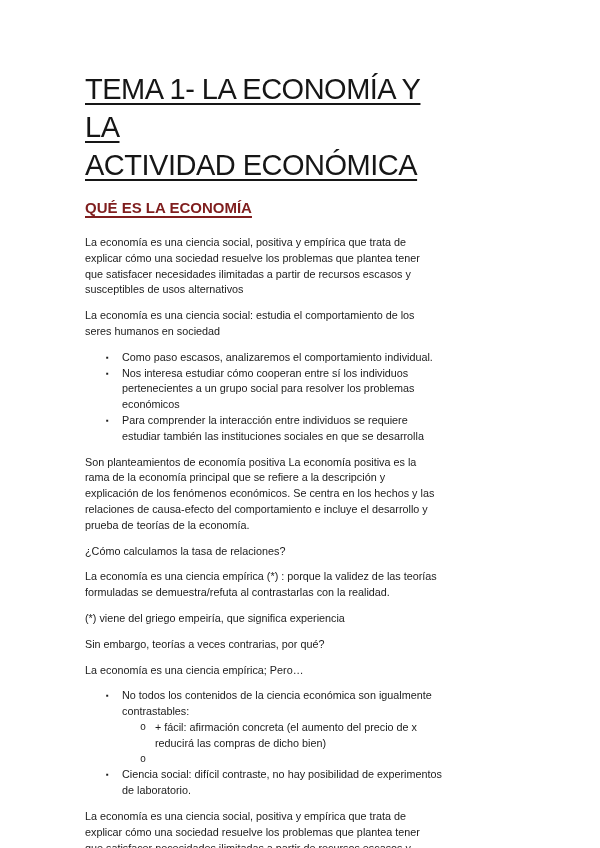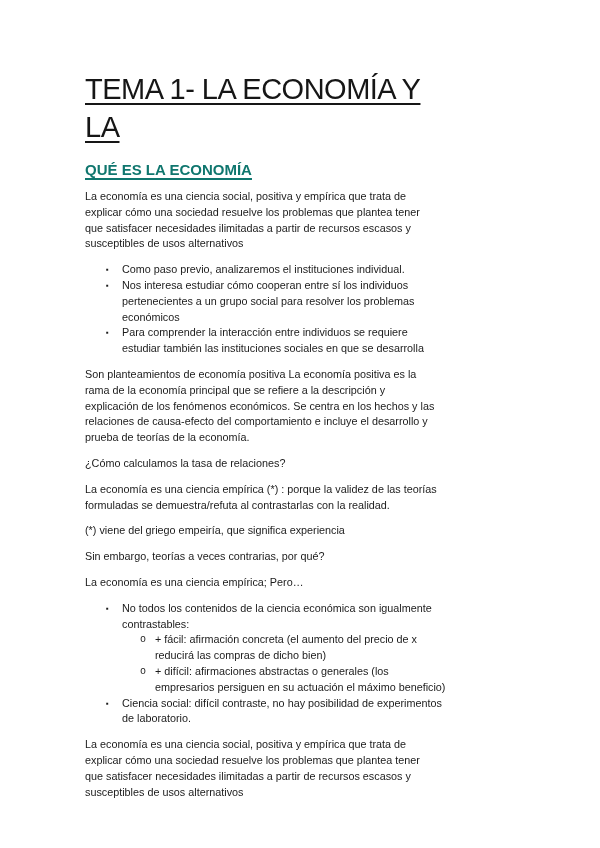--- a/index.html
+++ b/index.html
@@ -32,22 +32,22 @@
   .doc-title .title-line {
     display: inline;
     text-decoration: underline;
     text-decoration-thickness: 2px;
     text-underline-offset: 4px;
   }
   .section-heading {
     font-size: 15px;
     line-height: 20px;
     font-weight: 700;
-    margin: 14px 0 9px 0;
-    color: #0f766e;
+    margin: 14px 0 17px 0;
+    color: #7f1d1d;
   }
   .section-heading .heading-text {
     text-decoration: underline;
     text-decoration-thickness: 1.5px;
     text-underline-offset: 3px;
   }
   .para {
     font-size: 10.8px;
     line-height: 15.8px;
     margin: 0 9px 10px 0;
@@ -87,34 +87,36 @@
   }
 </style>
 </head>
 <body>
 
 <div class="page">
   <div class="content">
 
     <h1 class="doc-title">
       <span class="title-line">TEMA 1- LA ECONOMÍA Y LA</span><br>
+      <span class="title-line">ACTIVIDAD ECONÓMICA</span>
     </h1>
 
     <h2 class="section-heading">
       <span class="heading-text">QUÉ ES LA ECONOMÍA</span>
     </h2>
 
     <p class="para">La economía es una ciencia social, positiva y empírica que trata de explicar cómo una sociedad resuelve los problemas que plantea tener que satisfacer necesidades ilimitadas a partir de recursos escasos y susceptibles de usos alternativos</p>
 
 
+    <p class="para">La economía es una ciencia social: estudia el comportamiento de los seres humanos en sociedad</p>
 
     <div class="bullet-list">
       <div class="li li-l1">
         <span class="marker">▪</span>
-        <span class="li-text">Como paso previo, analizaremos el instituciones individual.</span>
+        <span class="li-text">Como paso escasos, analizaremos el comportamiento individual.</span>
       </div>
       <div class="li li-l1">
         <span class="marker">▪</span>
         <span class="li-text">Nos interesa estudiar cómo cooperan entre sí los individuos pertenecientes a un grupo social para resolver los problemas económicos</span>
       </div>
       <div class="li li-l1">
         <span class="marker">▪</span>
         <span class="li-text">Para comprender la interacción entre individuos se requiere estudiar también las instituciones sociales en que se desarrolla</span>
       </div>
     </div>
@@ -135,21 +137,20 @@
       <div class="li li-l1">
         <span class="marker">▪</span>
         <span class="li-text">No todos los contenidos de la ciencia económica son igualmente contrastables:</span>
       </div>
       <div class="li li-l2">
         <span class="marker">o</span>
         <span class="li-text">+ fácil: afirmación concreta (el aumento del precio de x reducirá las compras de dicho bien)</span>
       </div>
       <div class="li li-l2">
         <span class="marker">o</span>
-        <span class="li-text">+ difícil: afirmaciones abstractas o generales (los empresarios persiguen en su actuación el máximo beneficio)</span>
       </div>
       <div class="li li-l1">
         <span class="marker">▪</span>
         <span class="li-text">Ciencia social: difícil contraste, no hay posibilidad de experimentos de laboratorio.</span>
       </div>
     </div>
 
     <p class="para">La economía es una ciencia social, positiva y empírica que trata de explicar cómo una sociedad resuelve los problemas que plantea tener que satisfacer necesidades ilimitadas a partir de recursos escasos y susceptibles de usos alternativos</p>
 
   </div>

